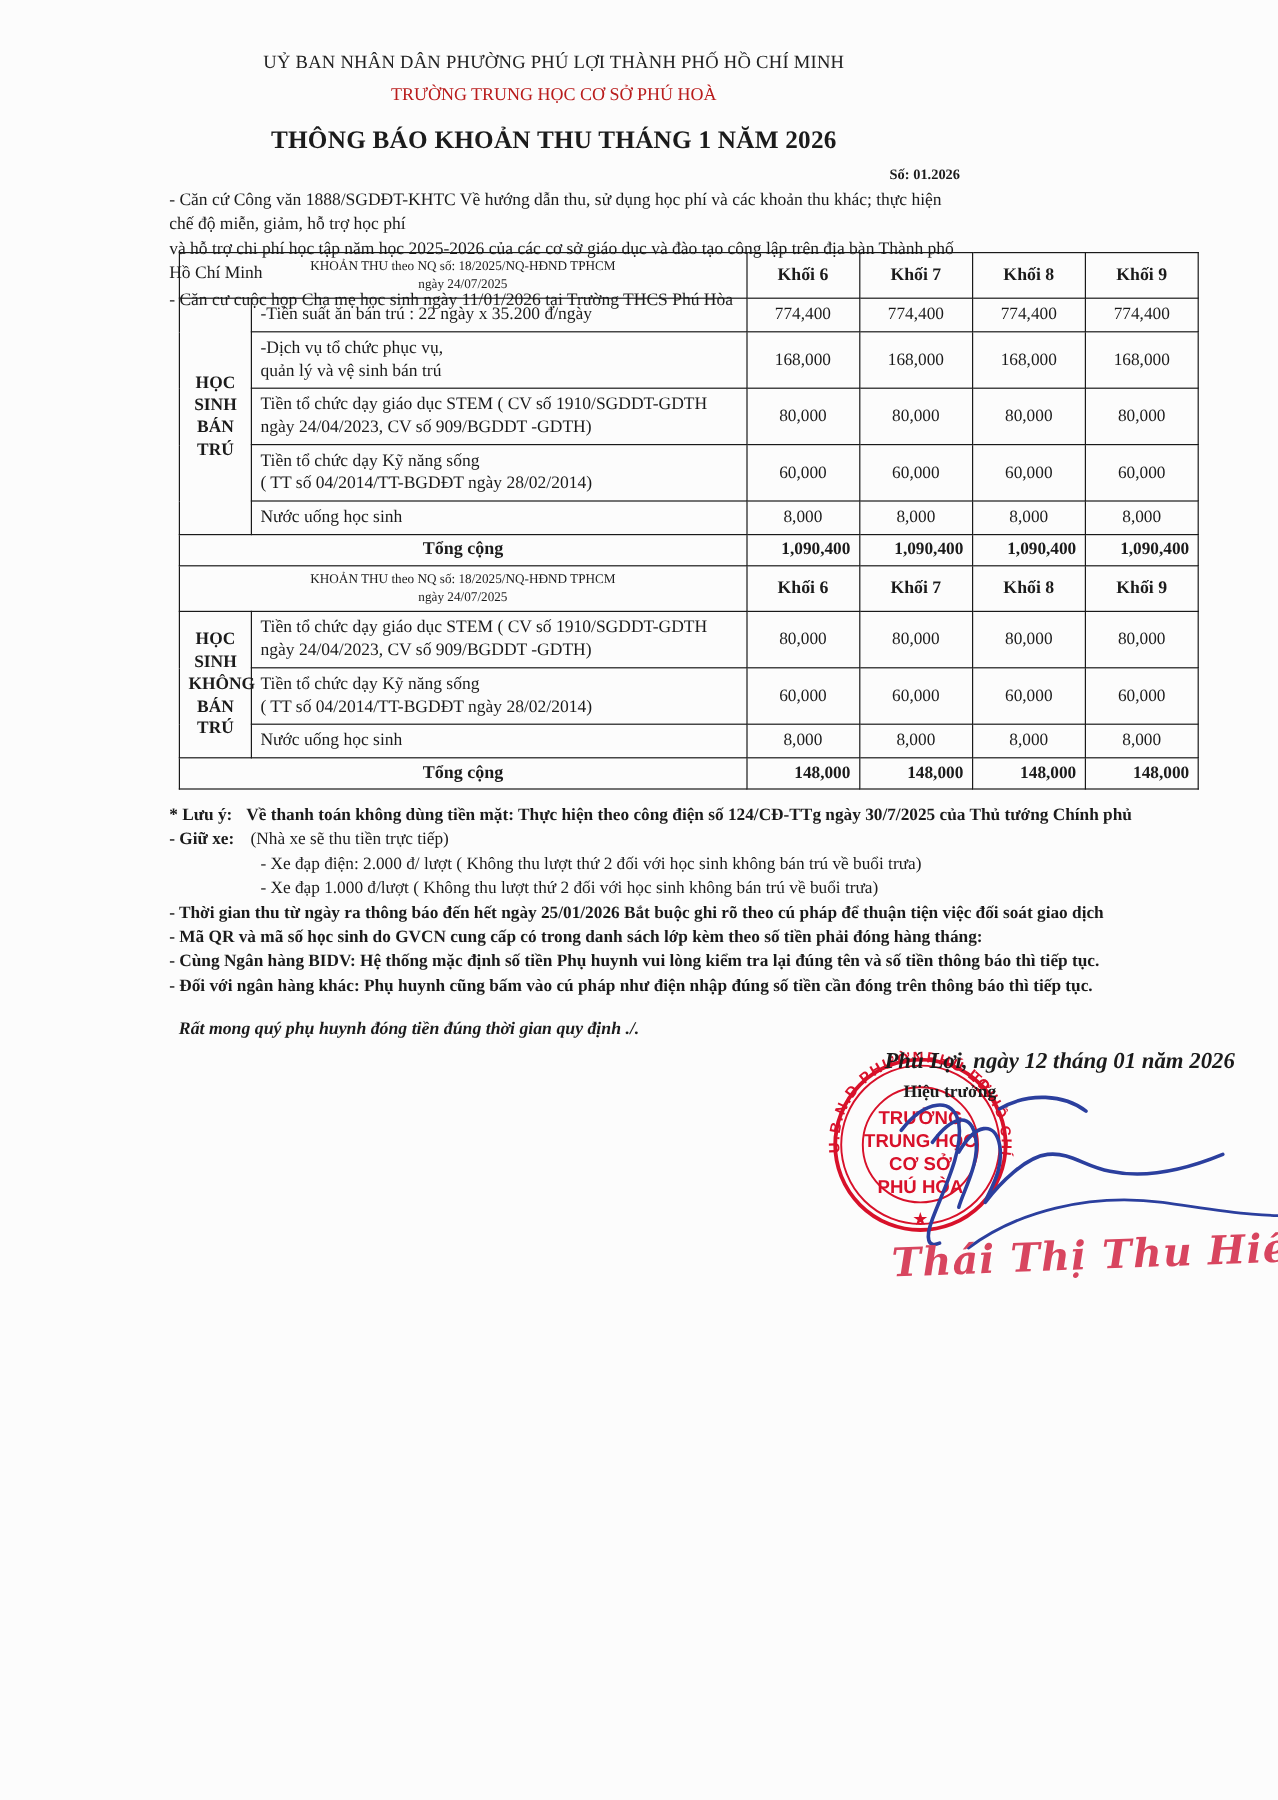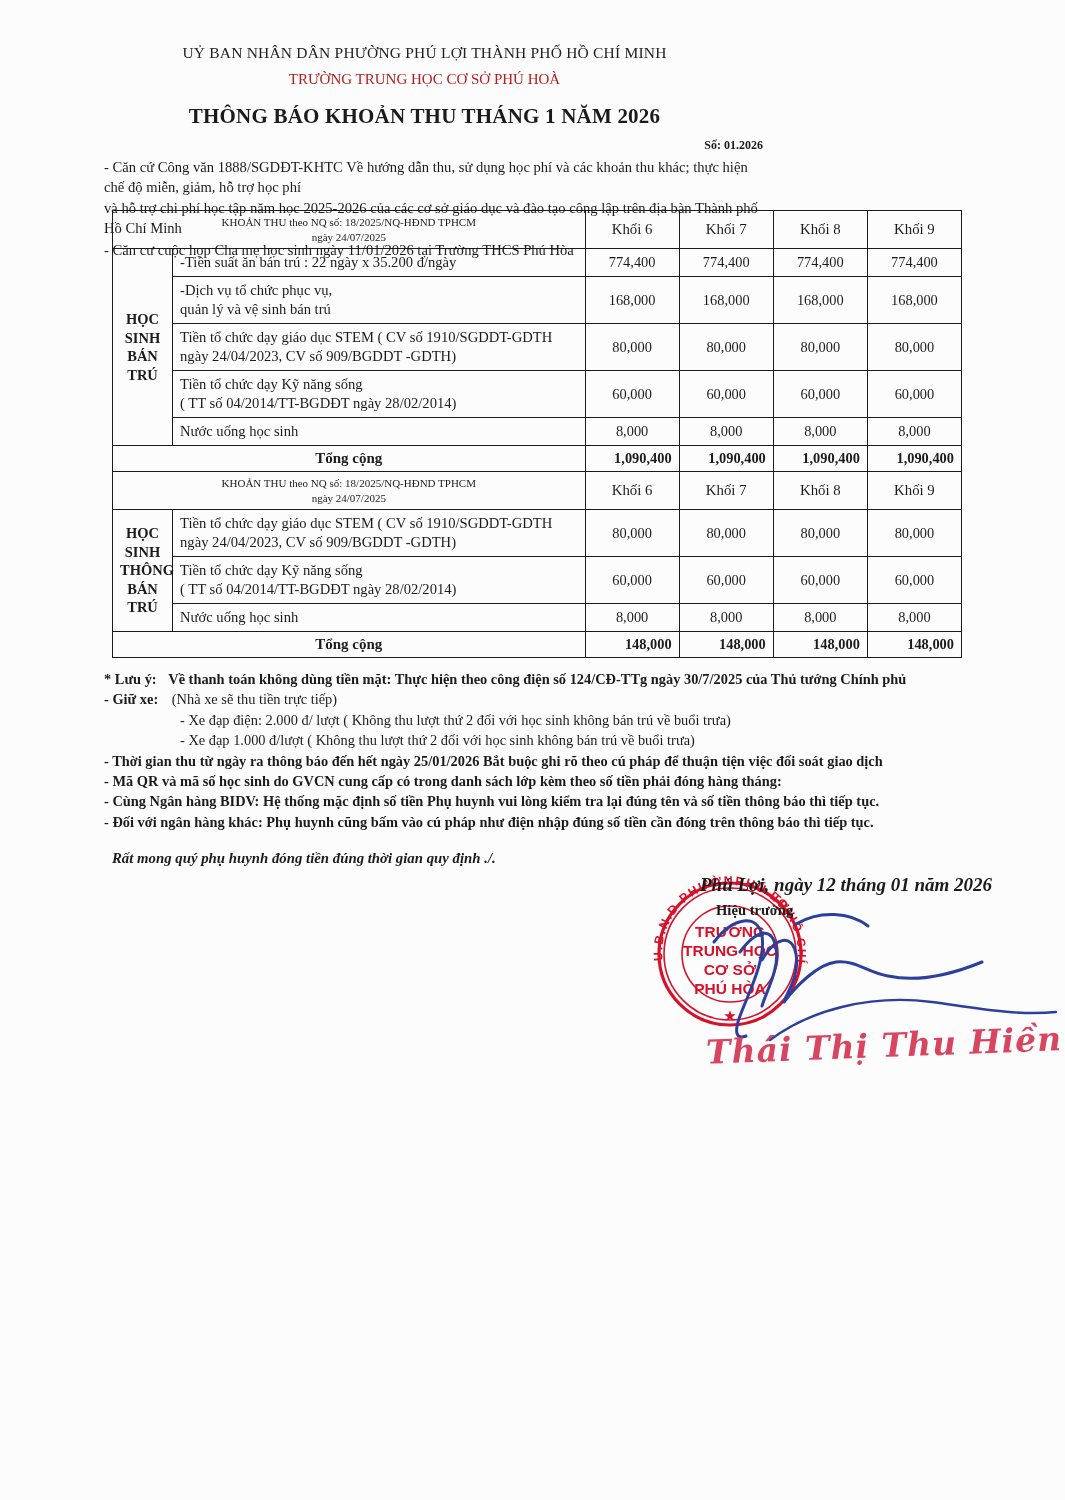--- a/index.html
+++ b/index.html
@@ -14,20 +14,21 @@
     font-family: "Liberation Serif", "DejaVu Serif", serif;
     color: #1b1b1b;
     position: relative;
     overflow: hidden;
   }
   .page {
     position: relative;
     width: 849px;
     height: 1500px;
     box-sizing: border-box;
+    margin-left: 37px;
   }
 
   
   .header {
     text-align: center;
     padding-top: 44px;
   }
   .org-line1 {
     font-size: 15.5px;
     letter-spacing: 0.2px;
@@ -94,21 +95,21 @@
   }
   td.section-head {
     text-align: center;
     font-weight: normal;
     font-size: 11px;
     line-height: 1.33;
     padding: 10px 6px;
   }
   td.grade {
     text-align: center;
-    font-weight: normal;
+    font-weight: bold;
     font-size: 14.8px;
   }
   td.desc {
     text-align: left;
     line-height: 1.3;
     font-size: 14.6px;
   }
   td.val {
     text-align: center;
     padding-right: 12px;
@@ -325,21 +326,21 @@
             <div>ngày 24/07/2025</div>
           </td>
           <td class="grade">Khối 6</td>
           <td class="grade">Khối 7</td>
           <td class="grade">Khối 8</td>
           <td class="grade">Khối 9</td>
         </tr>
 
         <tr>
           <td class="cat" rowspan="3">
-            <span>HỌC SINH THÔNG BÁN TRÚ</span>
+            <span>HỌC SINH KHÔNG BÁN TRÚ</span>
           </td>
           <td class="desc">
             <div>Tiền tổ chức dạy giáo dục STEM ( CV số 1910/SGDDT-GDTH</div>
             <div>ngày 24/04/2023, CV số 909/BGDDT -GDTH)</div>
           </td>
           <td class="val">80,000</td>
           <td class="val">80,000</td>
           <td class="val">80,000</td>
           <td class="val">80,000</td>
         </tr>

